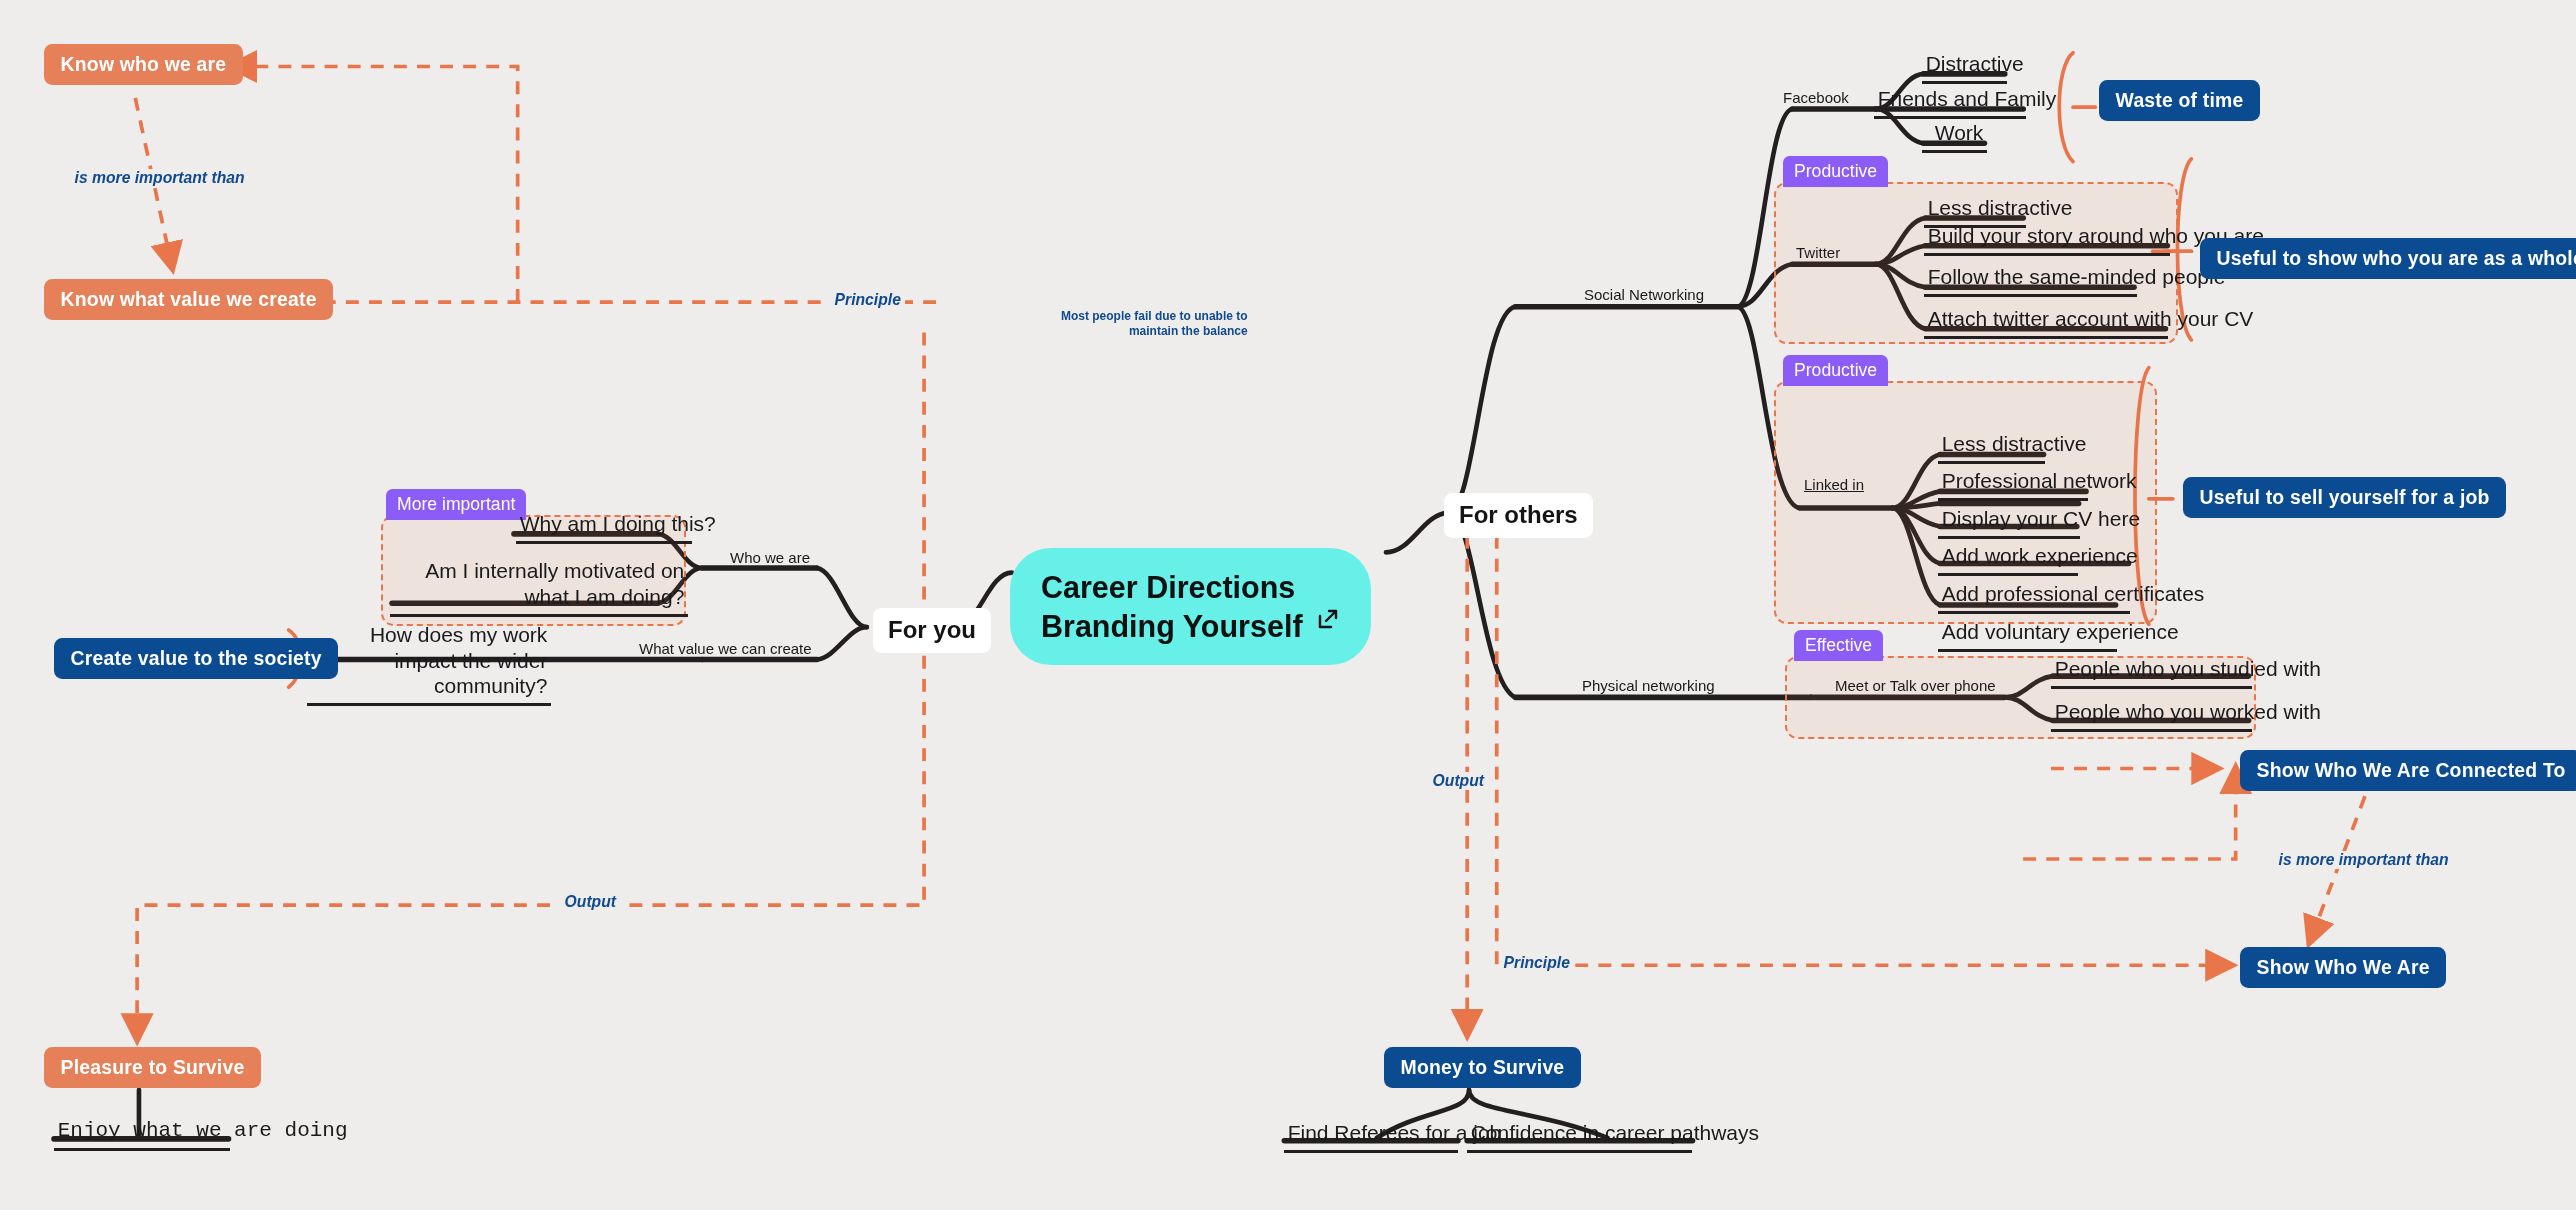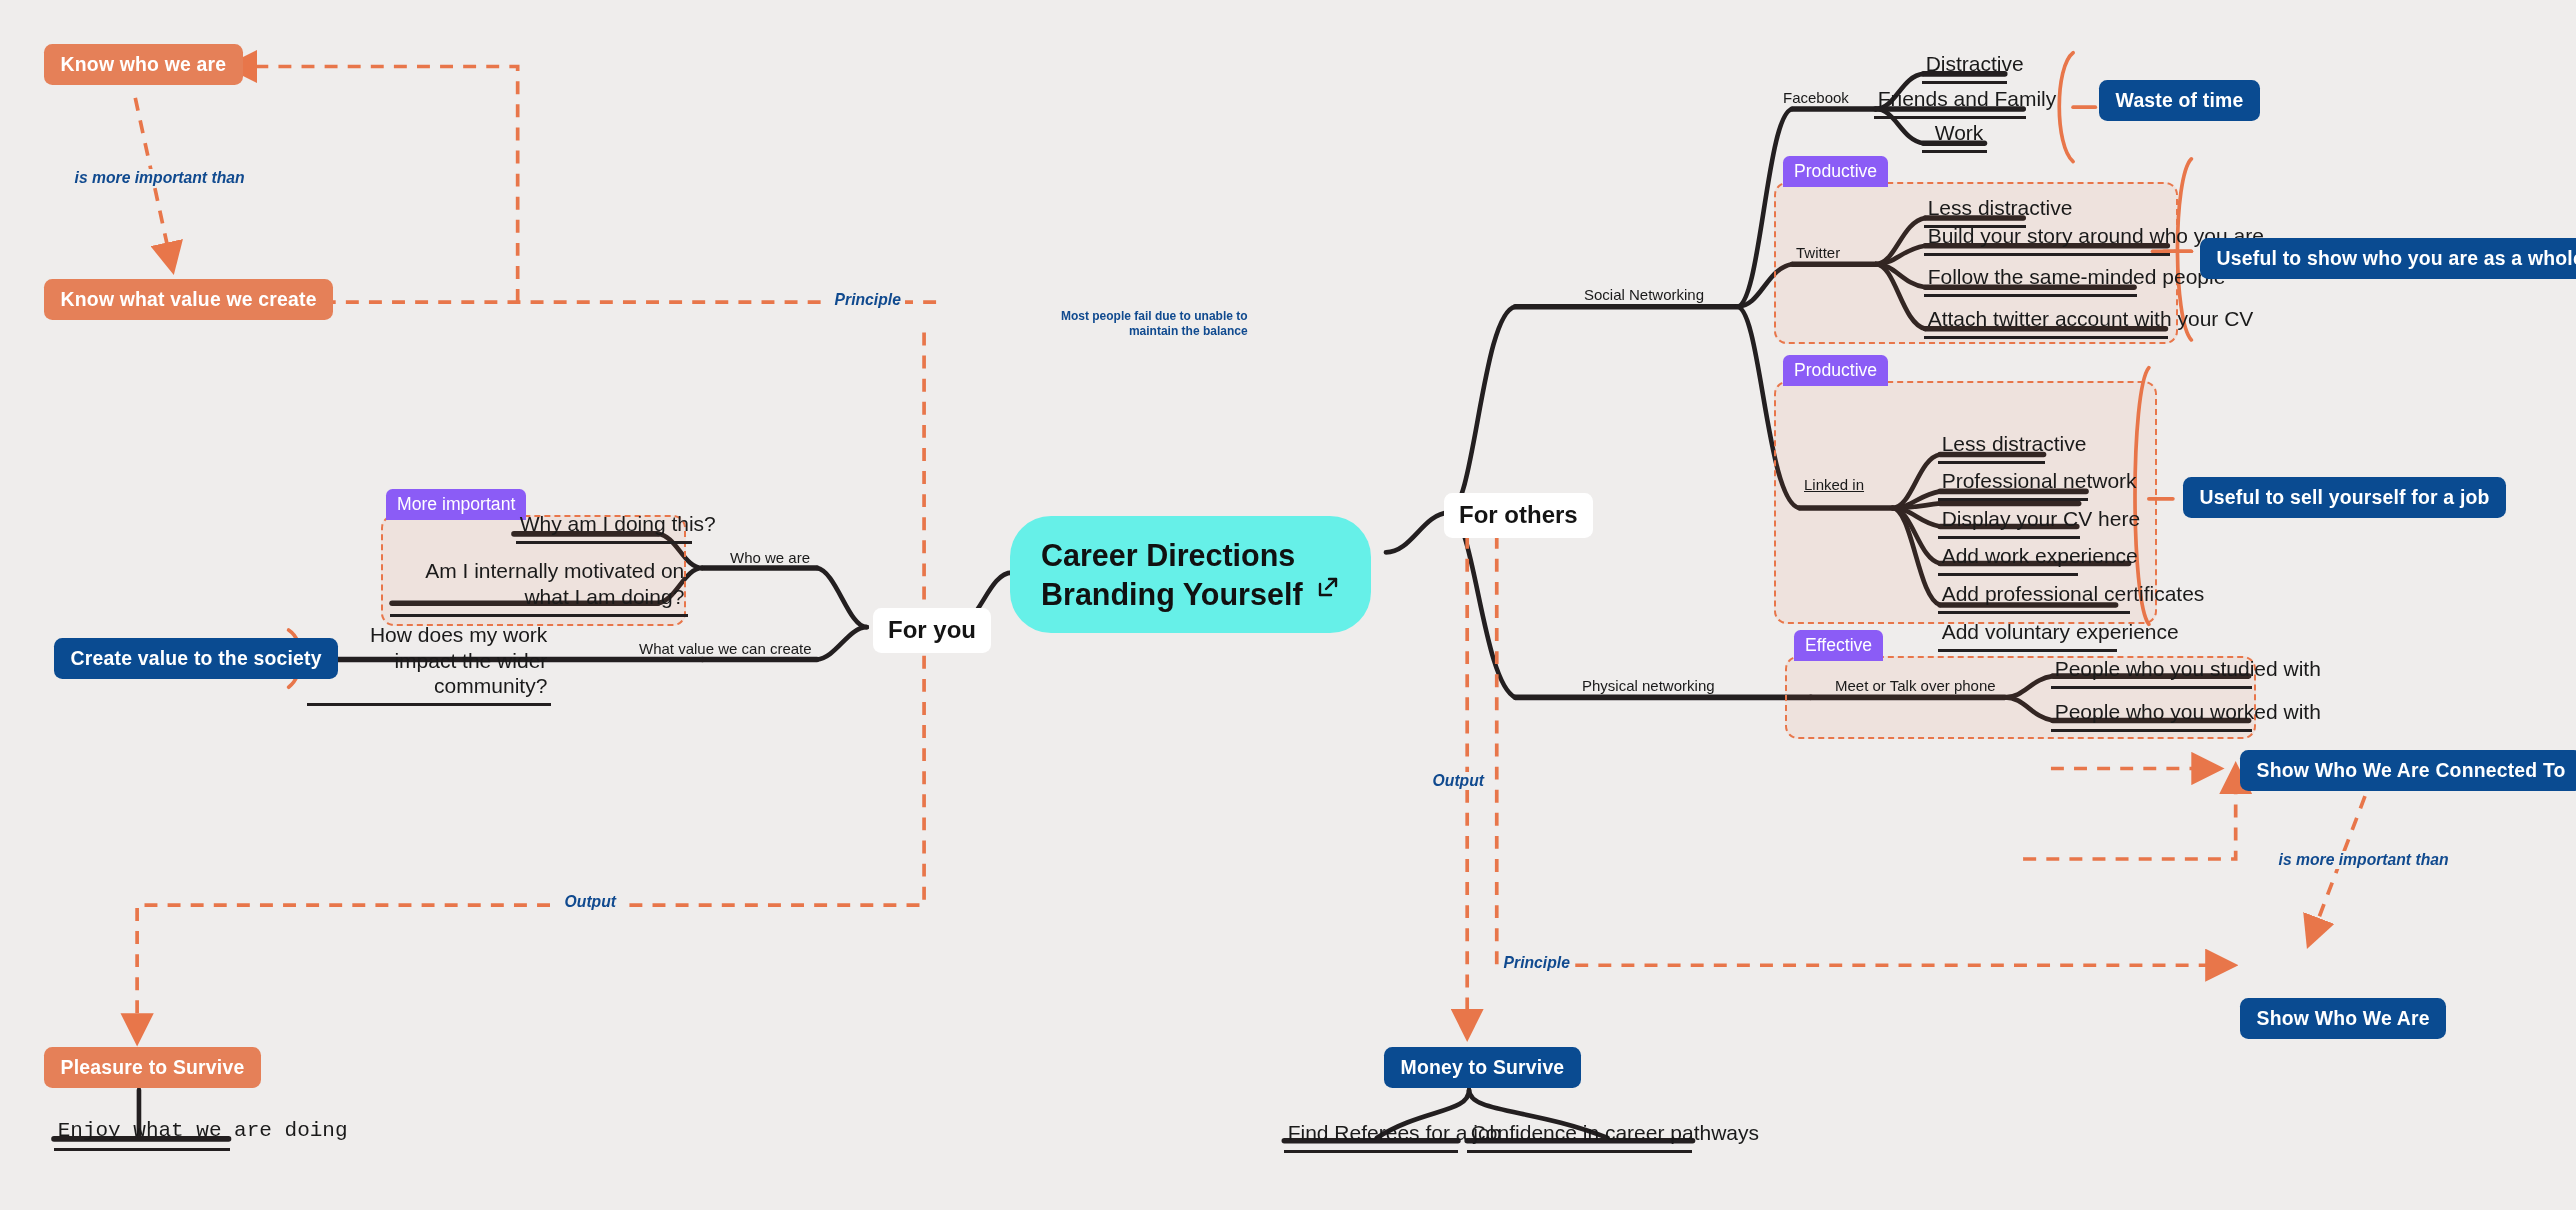--- a/index.html
+++ b/index.html
@@ -62,20 +62,21 @@
     background: #66f0e8;
     border-radius: 41px;
     padding: 20.3px 31px;
     font-size: 30.5px;
     font-weight: bold;
     color: #111111;
     line-height: 1.26;
     display: flex;
     align-items: center;
     gap: 13px;
+    margin-top: 32px;
   }
   .central .ext-icon {
     flex: 0 0 auto;
     align-self: flex-end;
     margin-bottom: 5.5px;
   }
   
   .pill {
     border-radius: 8.3px;
     font-size: 19.4px;
@@ -319,21 +320,21 @@
   <div class="node pill orange" style="left:44px; top:279px;">Know what value we create</div>
   <div class="node pill blue" style="left:54px; top:638px;">Create value to the society</div>
   <div class="node pill orange" style="left:44px; top:1047px;">Pleasure to Survive</div>
   <div class="node leaf nowrap" style="left:54px; top:1118px; width:176px;font-family:Liberation Mono, monospace;">Enjoy what we are doing</div>
 
   <div class="node pill blue" style="left:1384px; top:1047px;">Money to Survive</div>
   <div class="node leaf nowrap" style="left:1284px; top:1120px; width:174px;">Find Referees for a job</div>
   <div class="node leaf nowrap" style="left:1467px; top:1120px; width:225px;">Confidence in career pathways</div>
 
   <div class="node pill blue" style="left:2240px; top:750px;">Show Who We Are Connected To</div>
-  <div class="node pill blue" style="left:2240px; top:998px;">Show Who We Are</div>
+  <div class="node pill blue" style="left:2240px; top:947px;">Show Who We Are</div>
 
   <div class="rel-label" style="left:70px; top:169px;">is more important than</div>
   <div class="rel-label" style="left:830px; top:291px;">Principle</div>
   <div class="rel-label" style="left:560px; top:893px;">Output</div>
   <div class="rel-label" style="left:1428px; top:772px;">Output</div>
   <div class="rel-label" style="left:1499px; top:954px;">Principle</div>
   <div class="rel-label" style="left:2274px; top:851px;">is more important than</div>
   <div class="rel-label big" style="left:1012px; top:309px;">Most people fail due to unable to maintain the  balance</div>
 
 </div>

